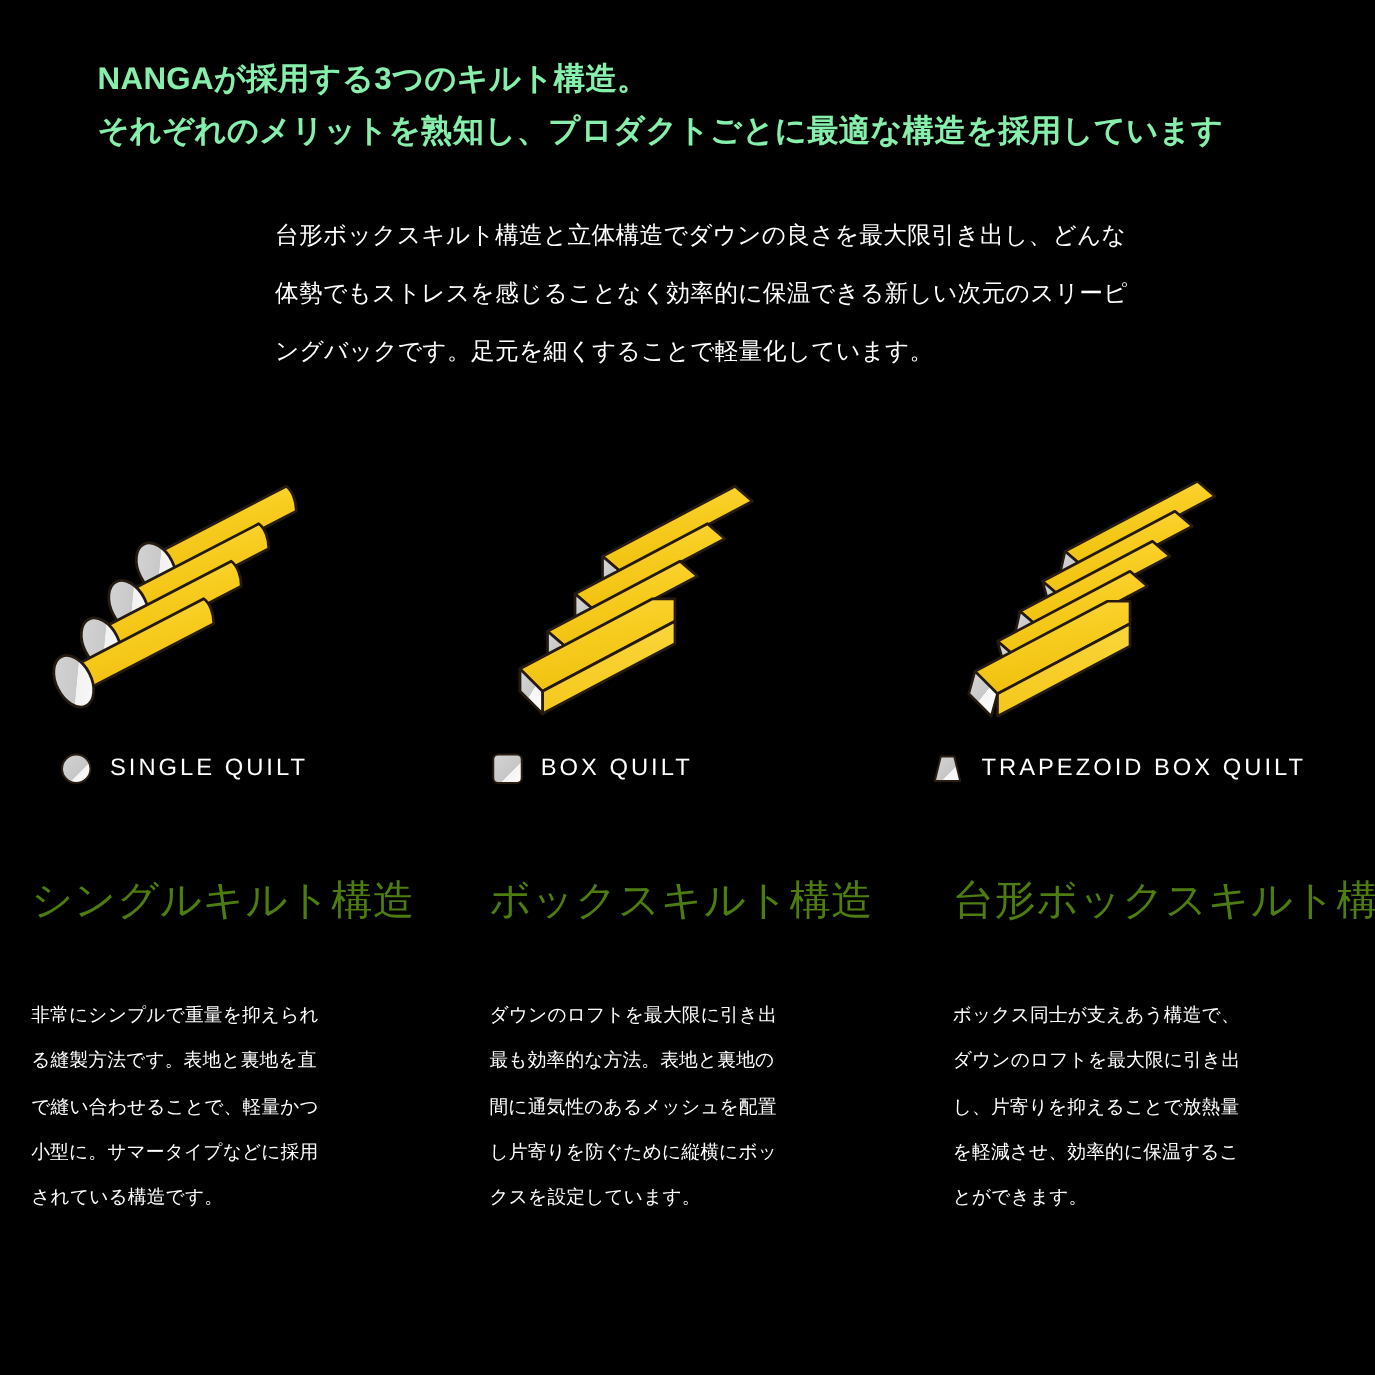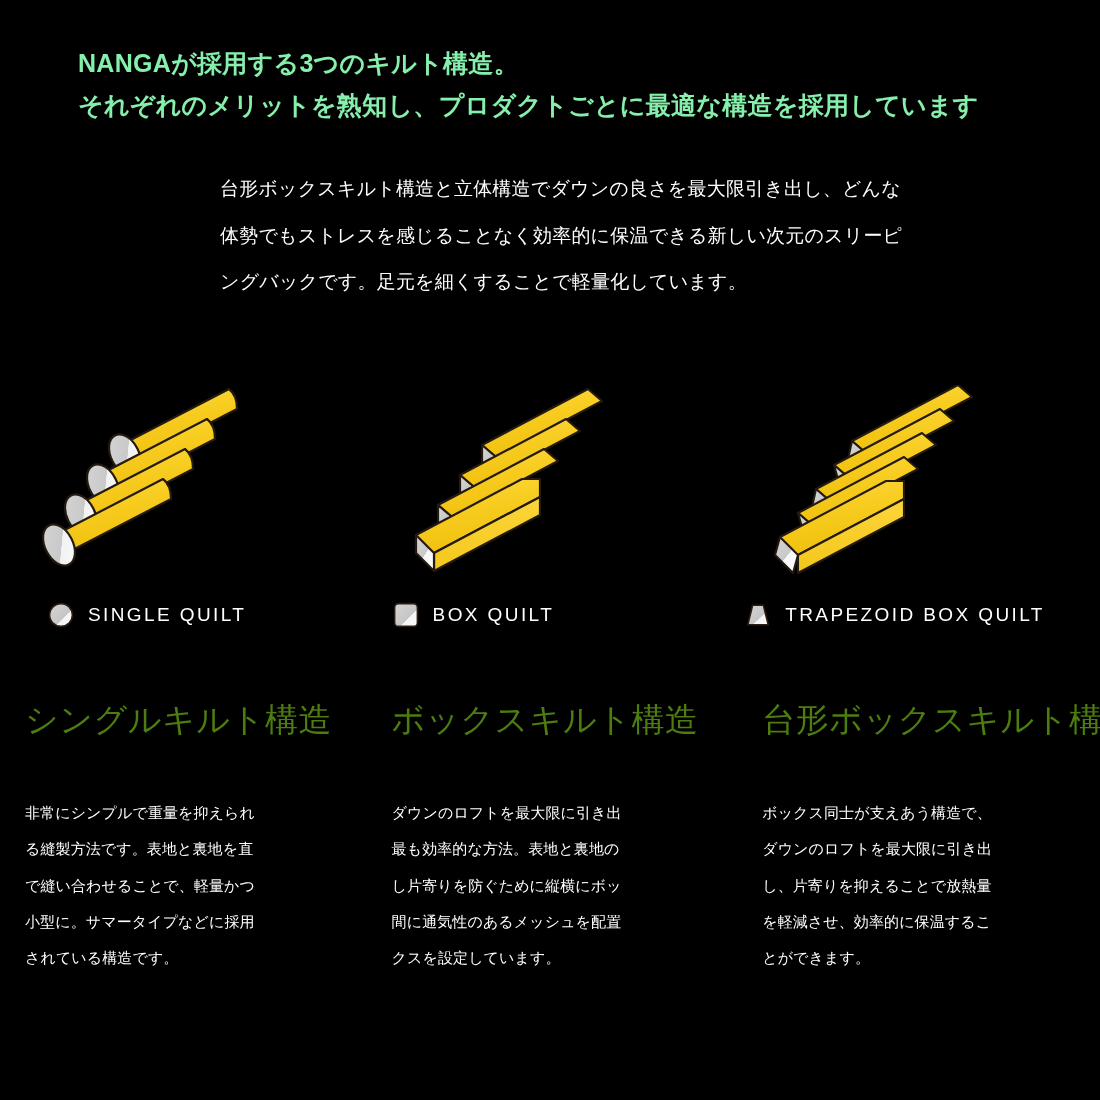--- a/index.html
+++ b/index.html
@@ -269,22 +269,22 @@
           <rect x="1.6" y="1.6" width="22.8" height="22.8" rx="4" ry="4" fill="url(#legGrad2)" stroke="#2A1D12" stroke-width="1.6"></rect>
         </svg>
         <span class="legend-label">BOX QUILT</span>
       </div>
 
       <div class="col-title">ボックスキルト構造</div>
 
       <div class="col-body">
         <div class="body-line">ダウンのロフトを最大限に引き出</div>
         <div class="body-line">最も効率的な方法。表地と裏地の</div>
+        <div class="body-line">間に通気性のあるメッシュを配置</div>
         <div class="body-line">し片寄りを防ぐために縦横にボッ</div>
-        <div class="body-line">間に通気性のあるメッシュを配置</div>
         <div class="body-line">クスを設定しています。</div>
       </div>
     </div>
 
     <div class="col col-3">
 
       <div class="art-wrap">
         <svg width="300" height="190" viewBox="0 0 300 190">
           <defs>
             <linearGradient id="trapTop" x1="0" y1="0" x2="0.3" y2="1">

